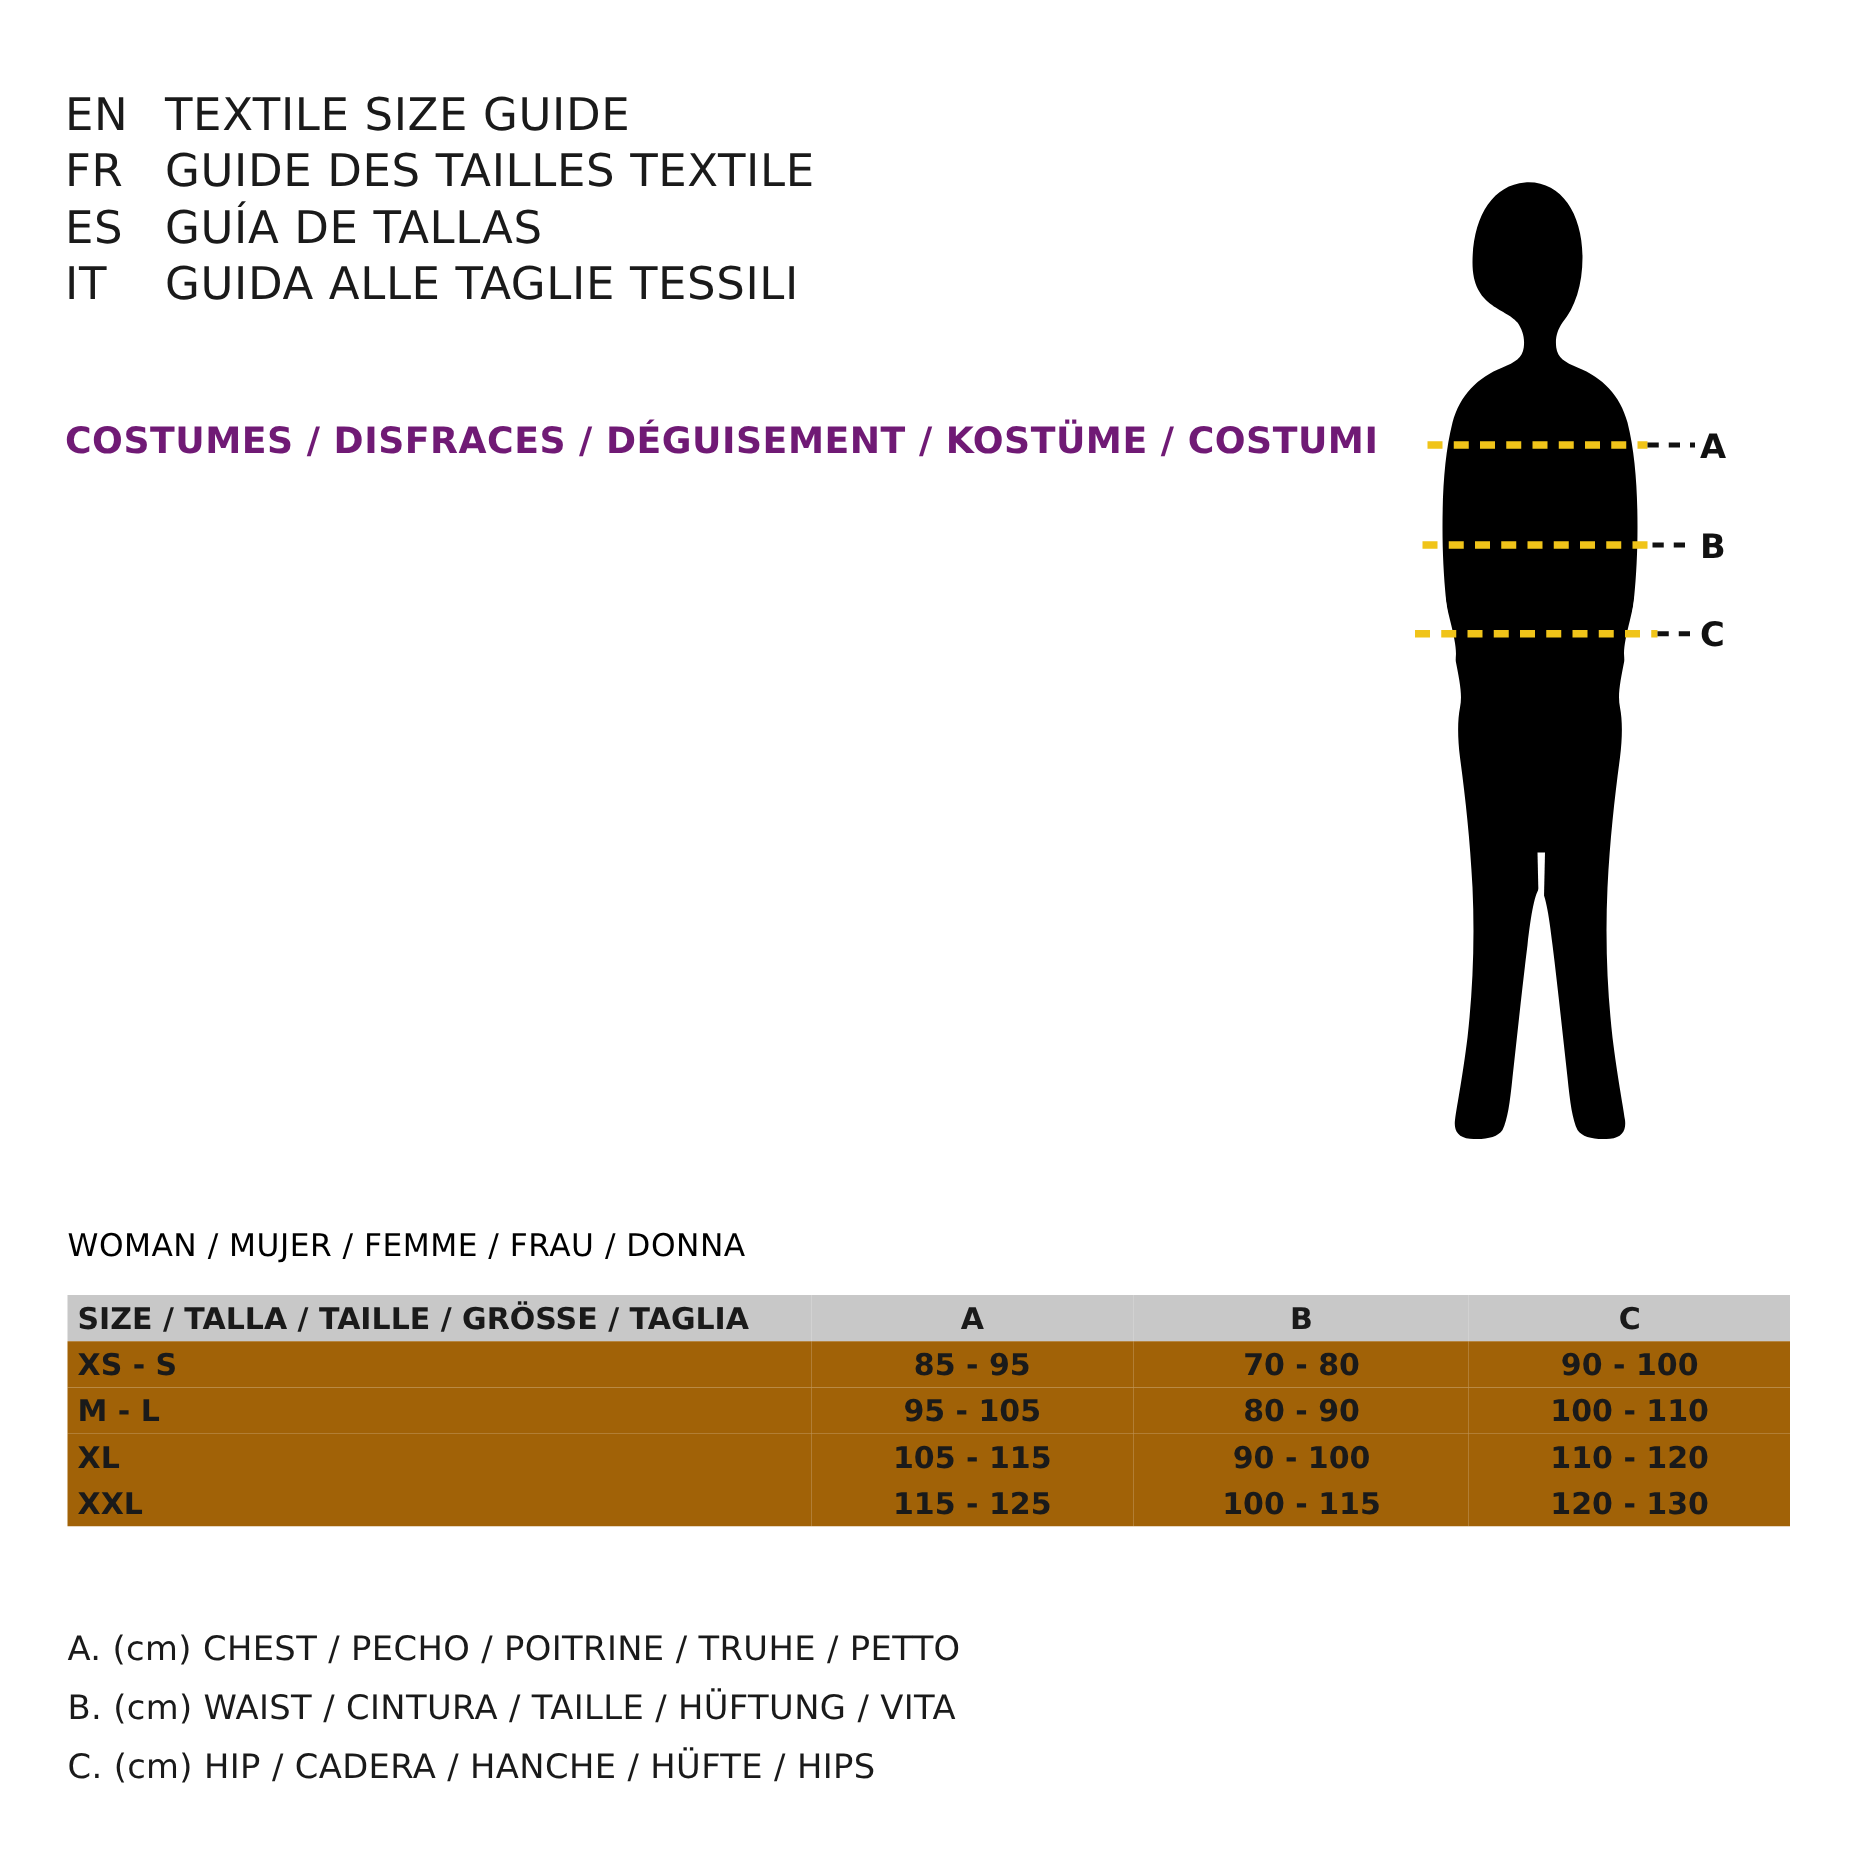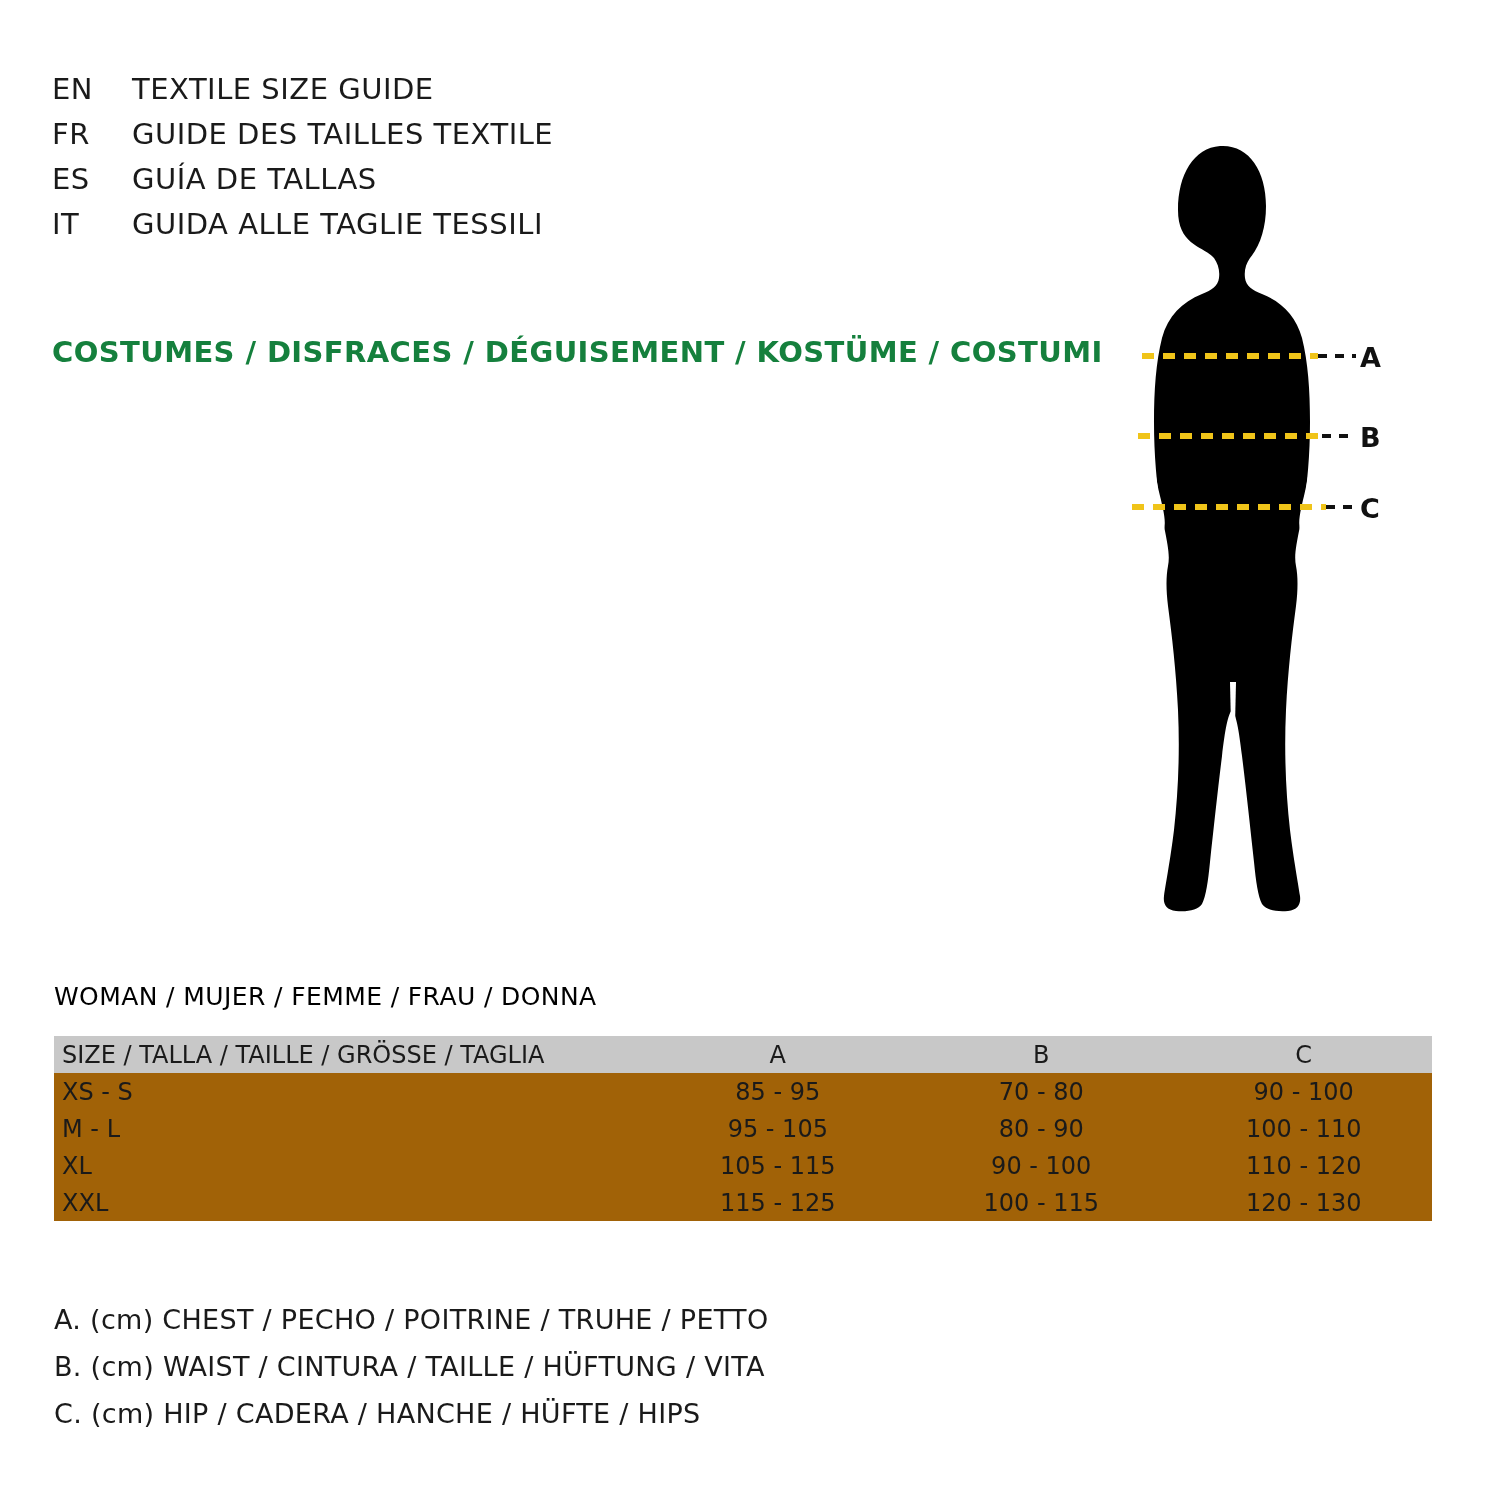--- a/index.html
+++ b/index.html
@@ -20,40 +20,40 @@
   .lang-block {
     position: absolute;
     left: 52px;
     top: 72px;
     width: 700px;
   }
   .lang-row {
     display: flex;
     align-items: baseline;
     height: 45px;
-    font-size: 29px;
+    font-size: 36px;
     letter-spacing: 0.5px;
     color: #1a1a1a;
   }
   .lang-code {
     width: 80px;
     flex: none;
   }
   .lang-text {
     white-space: nowrap;
   }
 
   .costumes-line {
     position: absolute;
     left: 52px;
     top: 335px;
     font-size: 29px;
     font-weight: bold;
     letter-spacing: 0.4px;
-    color: #15803d;
+    color: #701a75;
     white-space: nowrap;
   }
 
   
   .figure-area {
     position: absolute;
     left: 1060px;
     top: 70px;
     width: 420px;
     height: 870px;
@@ -89,21 +89,21 @@
     top: 1036px;
     width: 1378px;
     border-collapse: collapse;
     font-size: 24px;
     color: #1a1a1a;
   }
   table.size-table th,
   table.size-table td {
     padding: 0;
     height: 37px;
-    font-weight: normal;
+    font-weight: bold;
     text-align: center;
     vertical-align: middle;
   }
   table.size-table th.first,
   table.size-table td.first {
     text-align: left;
     padding-left: 8px;
     width: 590px;
   }
   table.size-table thead tr {

